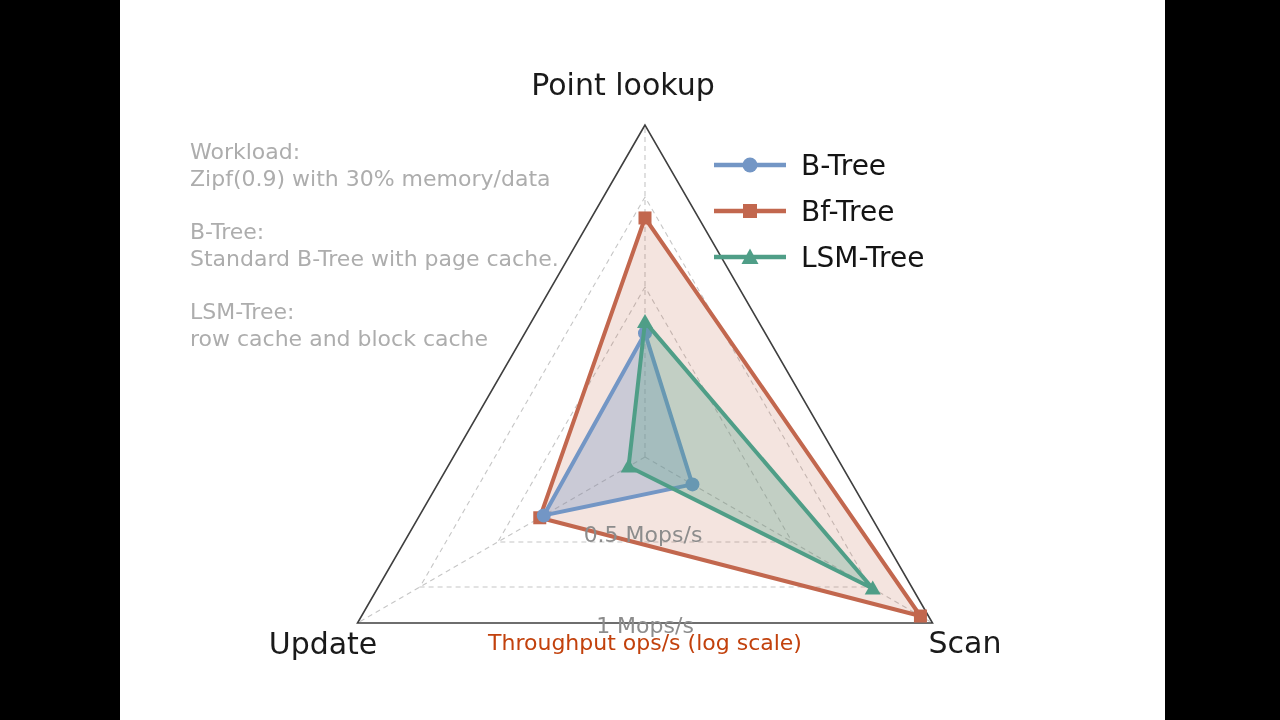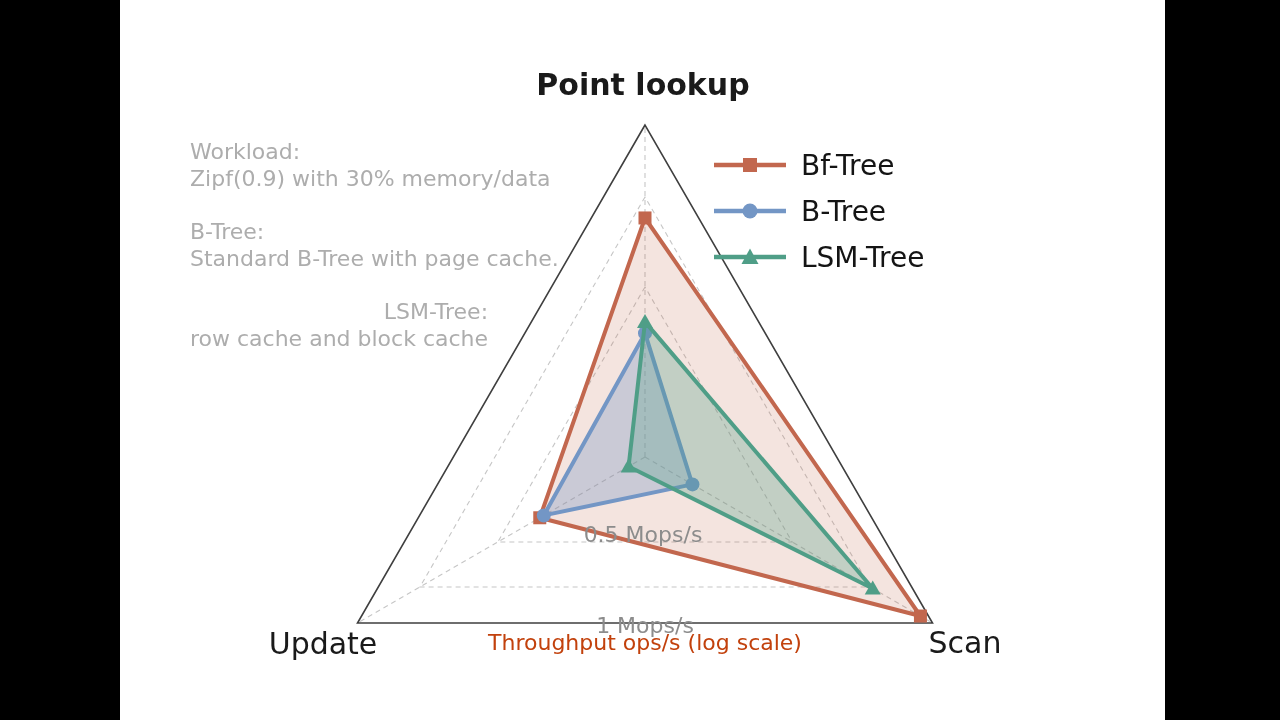--- a/index.html
+++ b/index.html
@@ -11,35 +11,35 @@
     overflow: hidden;
   }
   .frame { position: absolute; inset: 0; background: #ffffff; }
   .pillar { position: absolute; top: 0; bottom: 0; background: #000000; }
   .pillar.left  { left: 0; width: 120px; }
   .pillar.right { left: 1165px; width: 115px; }
 
   #radar-svg { position: absolute; left: 0; top: 0; }
 
   .axis-label { position: absolute; color: #1a1a1a; font-size: 30px; }
-  .axis-label.top    { left: 493px; top: 67px;  width: 300px; text-align: center; font-weight: bold; }
+  .axis-label.top    { left: 473px; top: 67px;  width: 300px; text-align: center; }
   .axis-label.update { left: 223px; top: 626px; width: 200px; text-align: center; }
   .axis-label.scan   { left: 865px; top: 625px; width: 200px; text-align: center; }
 
   .ring-label { position: absolute; width: 160px; text-align: center; font-size: 22px; color: #8c8c8c; }
   .ring-label.r0 { left: 563px; top: 522px; text-align: center; }
   .ring-label.r1 { left: 565px; top: 567px; margin-top: 46px; }
 
   .axis-note { position: absolute; left: 465px; top: 630px; width: 360px;
                text-align: center; font-size: 22px; color: #c2410c; }
 
   .annot { position: absolute; left: 178px; font-size: 22px; line-height: 27px; color: #adadad; margin-left: 12px; }
   .annot.b1 { top: 138px; }
   .annot.b2 { top: 218px; }
-  .annot.b3 { top: 298px; text-align: right; }
+  .annot.b3 { top: 298px; }
 
   .legend { position: absolute; left: 712px; top: 142px; }
   .legend-row { display: flex; align-items: center; height: 46px; gap: 13px; }
   .legend-marker { width: 76px; height: 22px; display: inline-block; flex: 0 0 76px; }
   .legend-label { font-size: 28px; color: #141414; white-space: nowrap; }
 </style>
 </head>
 <body>
 
 <div class="frame">
@@ -85,31 +85,31 @@
     <div>Standard B-Tree with page cache.</div>
   </div>
   <div class="annot b3">
     <div>LSM-Tree:</div>
     <div>row cache and block cache</div>
   </div>
 
   <div class="legend">
     <div class="legend-row">
       <span class="legend-marker"><svg width="76" height="22" viewBox="0 0 76 22">
+            <line x1="2" y1="11" x2="74" y2="11" stroke="#7396c5" stroke-width="4.5"></line>
+            <circle cx="38" cy="11" r="7.5" fill="#7396c5"></circle>
+          </svg></span>
+      <span class="legend-label">B-Tree</span>
+    </div>
+    <div class="legend-row">
+      <span class="legend-marker"><svg width="76" height="22" viewBox="0 0 76 22">
             <line x1="2" y1="11" x2="74" y2="11" stroke="#c2674e" stroke-width="4.5"></line>
             <rect x="31" y="4" width="14" height="14" fill="#c2674e"></rect>
           </svg></span>
       <span class="legend-label">Bf-Tree</span>
-    </div>
-    <div class="legend-row">
-      <span class="legend-marker"><svg width="76" height="22" viewBox="0 0 76 22">
-            <line x1="2" y1="11" x2="74" y2="11" stroke="#7396c5" stroke-width="4.5"></line>
-            <circle cx="38" cy="11" r="7.5" fill="#7396c5"></circle>
-          </svg></span>
-      <span class="legend-label">B-Tree</span>
     </div>
     <div class="legend-row">
       <span class="legend-marker"><svg width="76" height="22" viewBox="0 0 76 22">
             <line x1="2" y1="11" x2="74" y2="11" stroke="#4f9e87" stroke-width="4.5"></line>
             <polygon points="38,2.5 29.5,18 46.5,18" fill="#4f9e87"></polygon>
           </svg></span>
       <span class="legend-label">LSM-Tree</span>
     </div>
   </div>
 </div>

